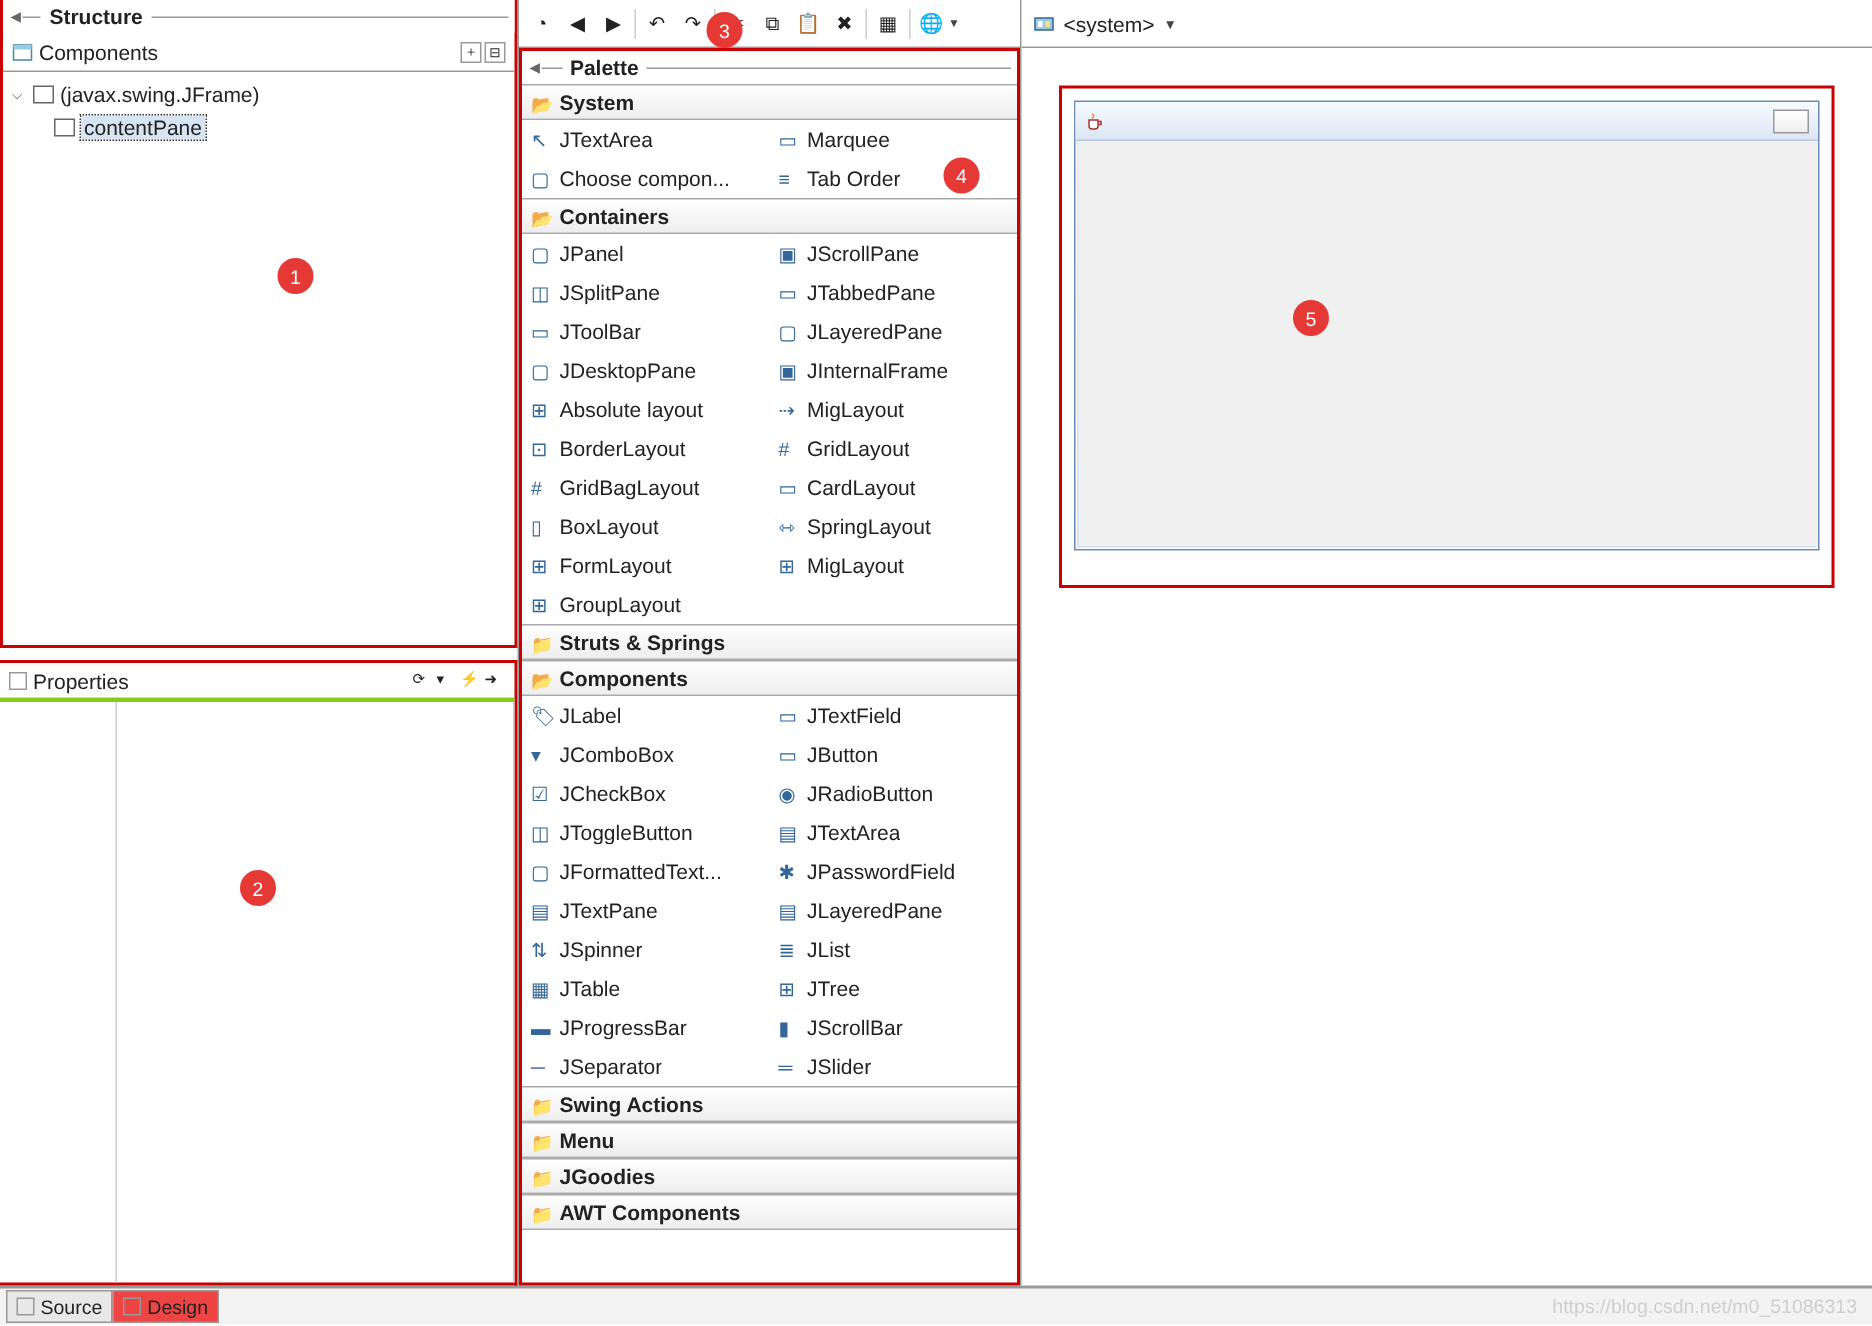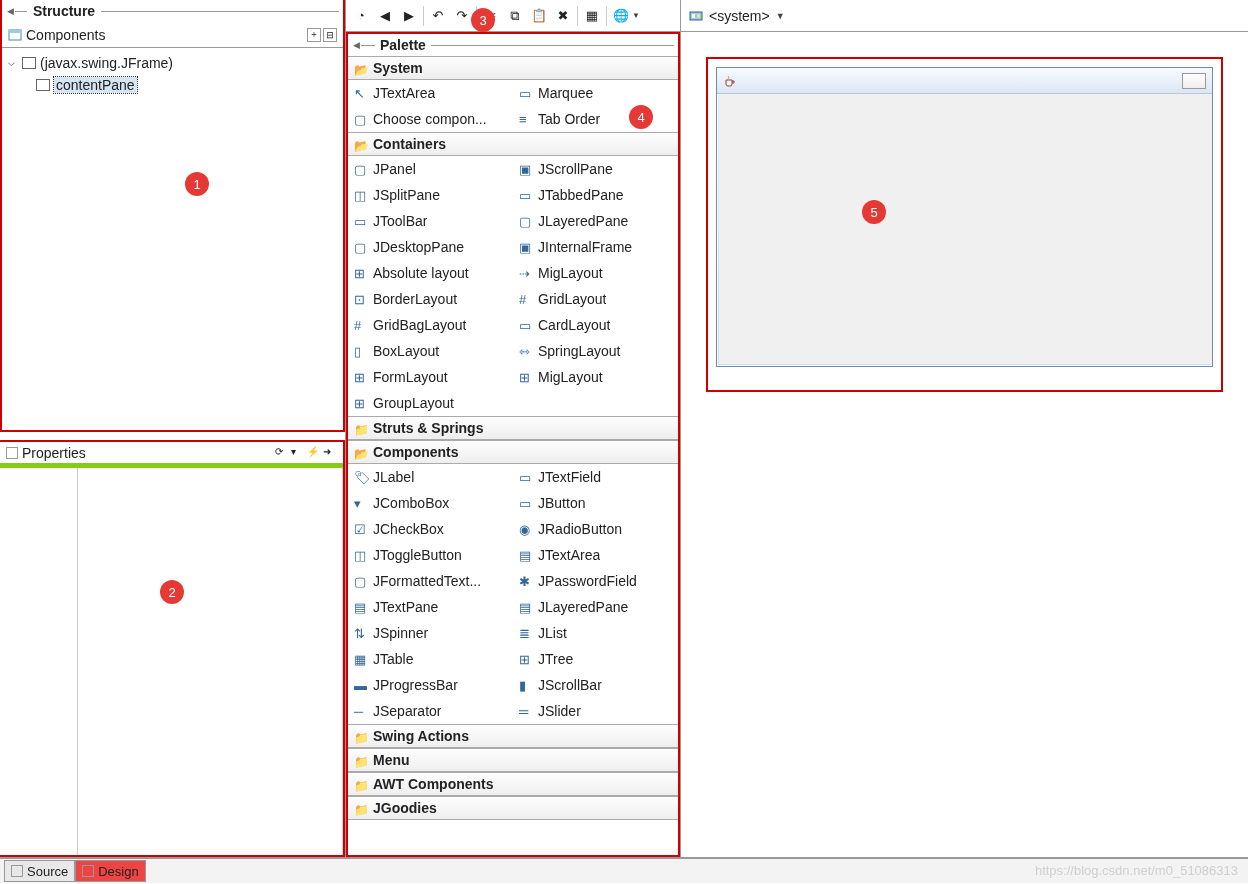--- a/index.html
+++ b/index.html
@@ -28,21 +28,21 @@
   .tree { padding: 4px 6px; }
   .tree-row { display: flex; align-items: center; height: 22px; gap: 4px; }
   .tree-row.child { padding-left: 28px; }
   .tree-twisty { width: 10px; font-size: 9px; color: #555; }
   .tree-ic { width: 14px; height: 12px; border: 1px solid #666; }
   .tree-label { font-size: 14px; }
   .tree-row.selected .tree-label { outline: 1px dotted #333; background: #d7e4f2; padding: 0 2px; }
 
   
   .properties { border: 2px solid #cc0000; border-left-width: 0; flex: 1; margin-top: 8px; }
-  .prop-head { display: flex; align-items: center; height: 26px; padding: 0 6px; border-bottom: 5px solid #84cc16; }
+  .prop-head { display: flex; align-items: center; height: 26px; padding: 0 6px; border-bottom: 3px solid #84cc16; }
   .prop-head .ic { width: 12px; height: 12px; border: 1px solid #999; margin-right: 4px; }
   .prop-head .lbl { font-size: 14px; flex: 1; }
   .prop-head .act { width: 14px; height: 14px; margin-left: 2px; font-size: 10px; cursor: pointer; }
   .prop-body { display: flex; height: calc(100% - 26px); }
   .prop-col { border-right: 1px solid #ccc; }
   .prop-col.first { width: 78px; }
   .prop-col.second { flex: 1; }
 
   
   .toolbar { height: 32px; display: flex; align-items: center; padding: 0 4px; gap: 2px; border-bottom: 1px solid #999; position: relative; }
@@ -371,25 +371,25 @@
           <div class="pal-cat">
             <span class="fold closed"></span>
             <span class="nm">Swing Actions</span>
           </div>
           <div class="pal-cat">
             <span class="fold closed"></span>
             <span class="nm">Menu</span>
           </div>
           <div class="pal-cat">
             <span class="fold closed"></span>
+            <span class="nm">JGoodies</span>
+          </div>
+          <div class="pal-cat">
+            <span class="fold closed"></span>
             <span class="nm">AWT Components</span>
-          </div>
-          <div class="pal-cat">
-            <span class="fold closed"></span>
-            <span class="nm">JGoodies</span>
           </div>
         </div>
     </div>
   </div>
 
   <div class="right-col">
     <div class="right-top">
       <svg class="sys-ic" viewBox="0 0 14 14">
           <rect x="1" y="3" width="12" height="8" fill="#9cd" stroke="#369"></rect>
           <rect x="3" y="5" width="3" height="4" fill="#fff"></rect>

